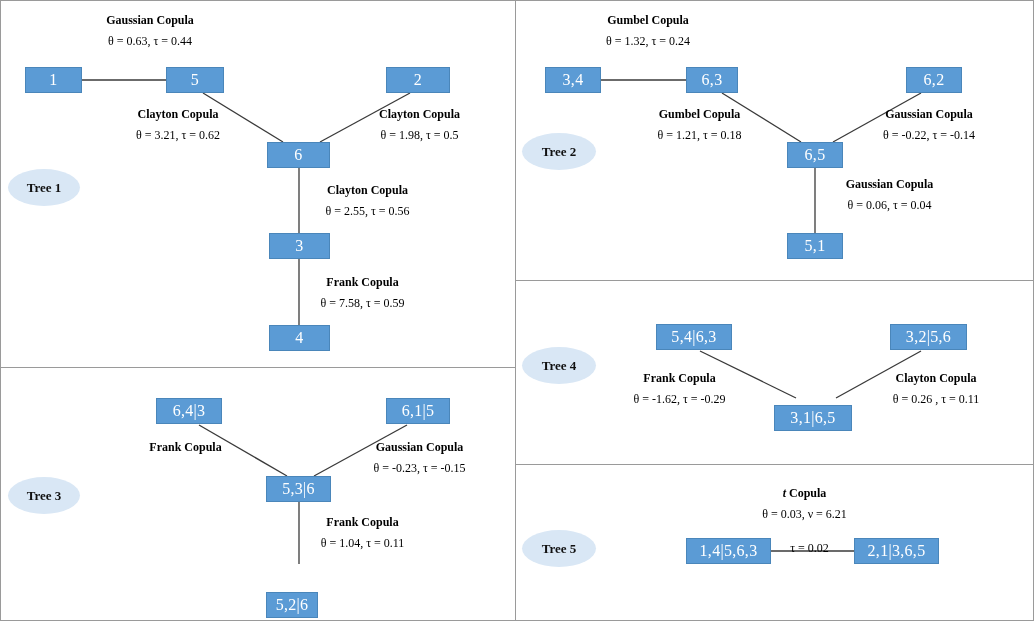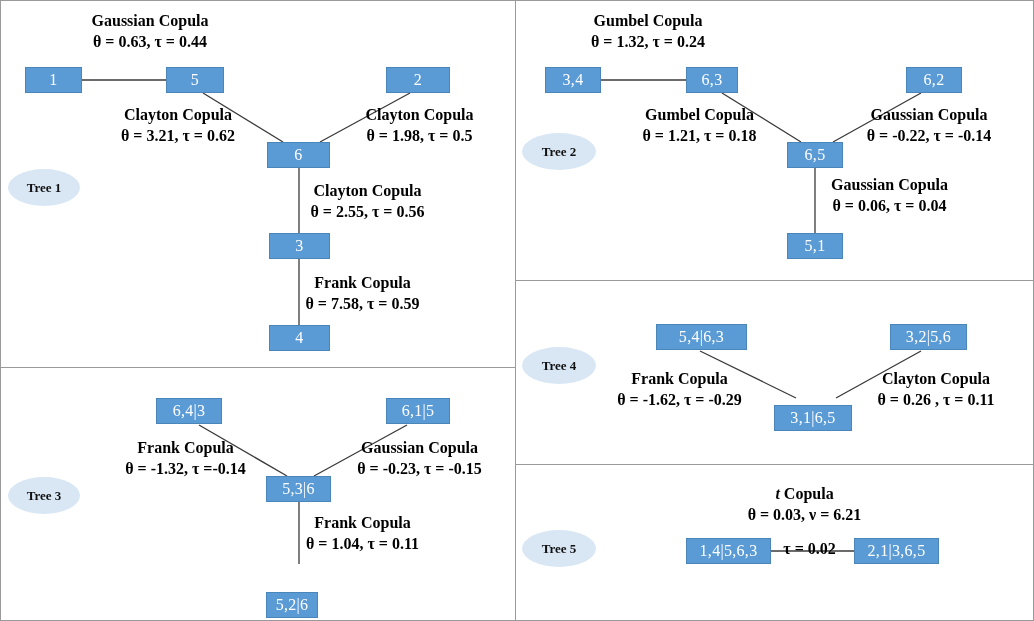--- a/index.html
+++ b/index.html
@@ -11,23 +11,23 @@
 
   svg.edges { position:absolute; left:0; top:0; width:1034px; height:621px; }
   svg.edges line { stroke:var(--line-color,#3a3a3a); stroke-width:1.3; }
 
   .node { position:absolute; height:26px;
           background:var(--node-fill,#5b9bd5); color:var(--node-text,#ffffff);
           border:1px solid var(--node-border,#4a86ba);
           display:flex; align-items:center; justify-content:center;
           font-size:16px; letter-spacing:0.3px; }
 
-  .edge-label { position:absolute; text-align:center; font-size:16px; line-height:21px; }
+  .edge-label { position:absolute; text-align:center; font-size:12px; line-height:21px; }
   .edge-label .copula { font-weight:bold; }
-  .edge-label .params { font-weight:bold; }
+  .edge-label .params { font-weight:normal; }
   .tstyle::first-letter { font-style:italic; }
 
   .tree-badge { position:absolute; background:var(--badge-fill,#d9e7f5);
                 border-radius:50%; display:flex; align-items:center; justify-content:center;
                 font-weight:bold; font-size:13px; color:#111; }
 </style>
 </head>
 <body>
 
 <div class="canvas">
@@ -118,32 +118,31 @@
     <div class="params">θ = 0.06, τ = 0.04</div>
   </div>
 
   <div class="node" style="left:156px;top:398px;width:66px">6,4|3</div>
   <div class="node" style="left:386px;top:398px;width:64px">6,1|5</div>
   <div class="node" style="left:266px;top:476px;width:65px">5,3|6</div>
   <div class="node" style="left:266px;top:592px;width:52px">5,2|6</div>
 
   <div class="edge-label" style="left:78px;top:437px;width:215px">
     <div class="copula">Frank Copula</div>
-    <div class="params">θ = -1.32, τ =-0.14</div>
   </div>
   <div class="edge-label" style="left:312px;top:437px;width:215px">
     <div class="copula">Gaussian Copula</div>
     <div class="params">θ = -0.23, τ = -0.15</div>
   </div>
   <div class="edge-label" style="left:255px;top:512px;width:215px">
     <div class="copula">Frank Copula</div>
     <div class="params">θ = 1.04, τ = 0.11</div>
   </div>
 
-  <div class="node" style="left:656px;top:324px;width:91px">5,4|6,3</div>
+  <div class="node" style="left:656px;top:324px;width:76px">5,4|6,3</div>
   <div class="node" style="left:890px;top:324px;width:77px">3,2|5,6</div>
   <div class="node" style="left:774px;top:405px;width:78px">3,1|6,5</div>
 
   <div class="edge-label" style="left:572px;top:368px;width:215px">
     <div class="copula">Frank Copula</div>
     <div class="params">θ = -1.62, τ = -0.29</div>
   </div>
   <div class="edge-label" style="left:838px;top:368px;width:196px">
     <div class="copula">Clayton Copula</div>
     <div class="params">θ = 0.26 , τ = 0.11</div>

